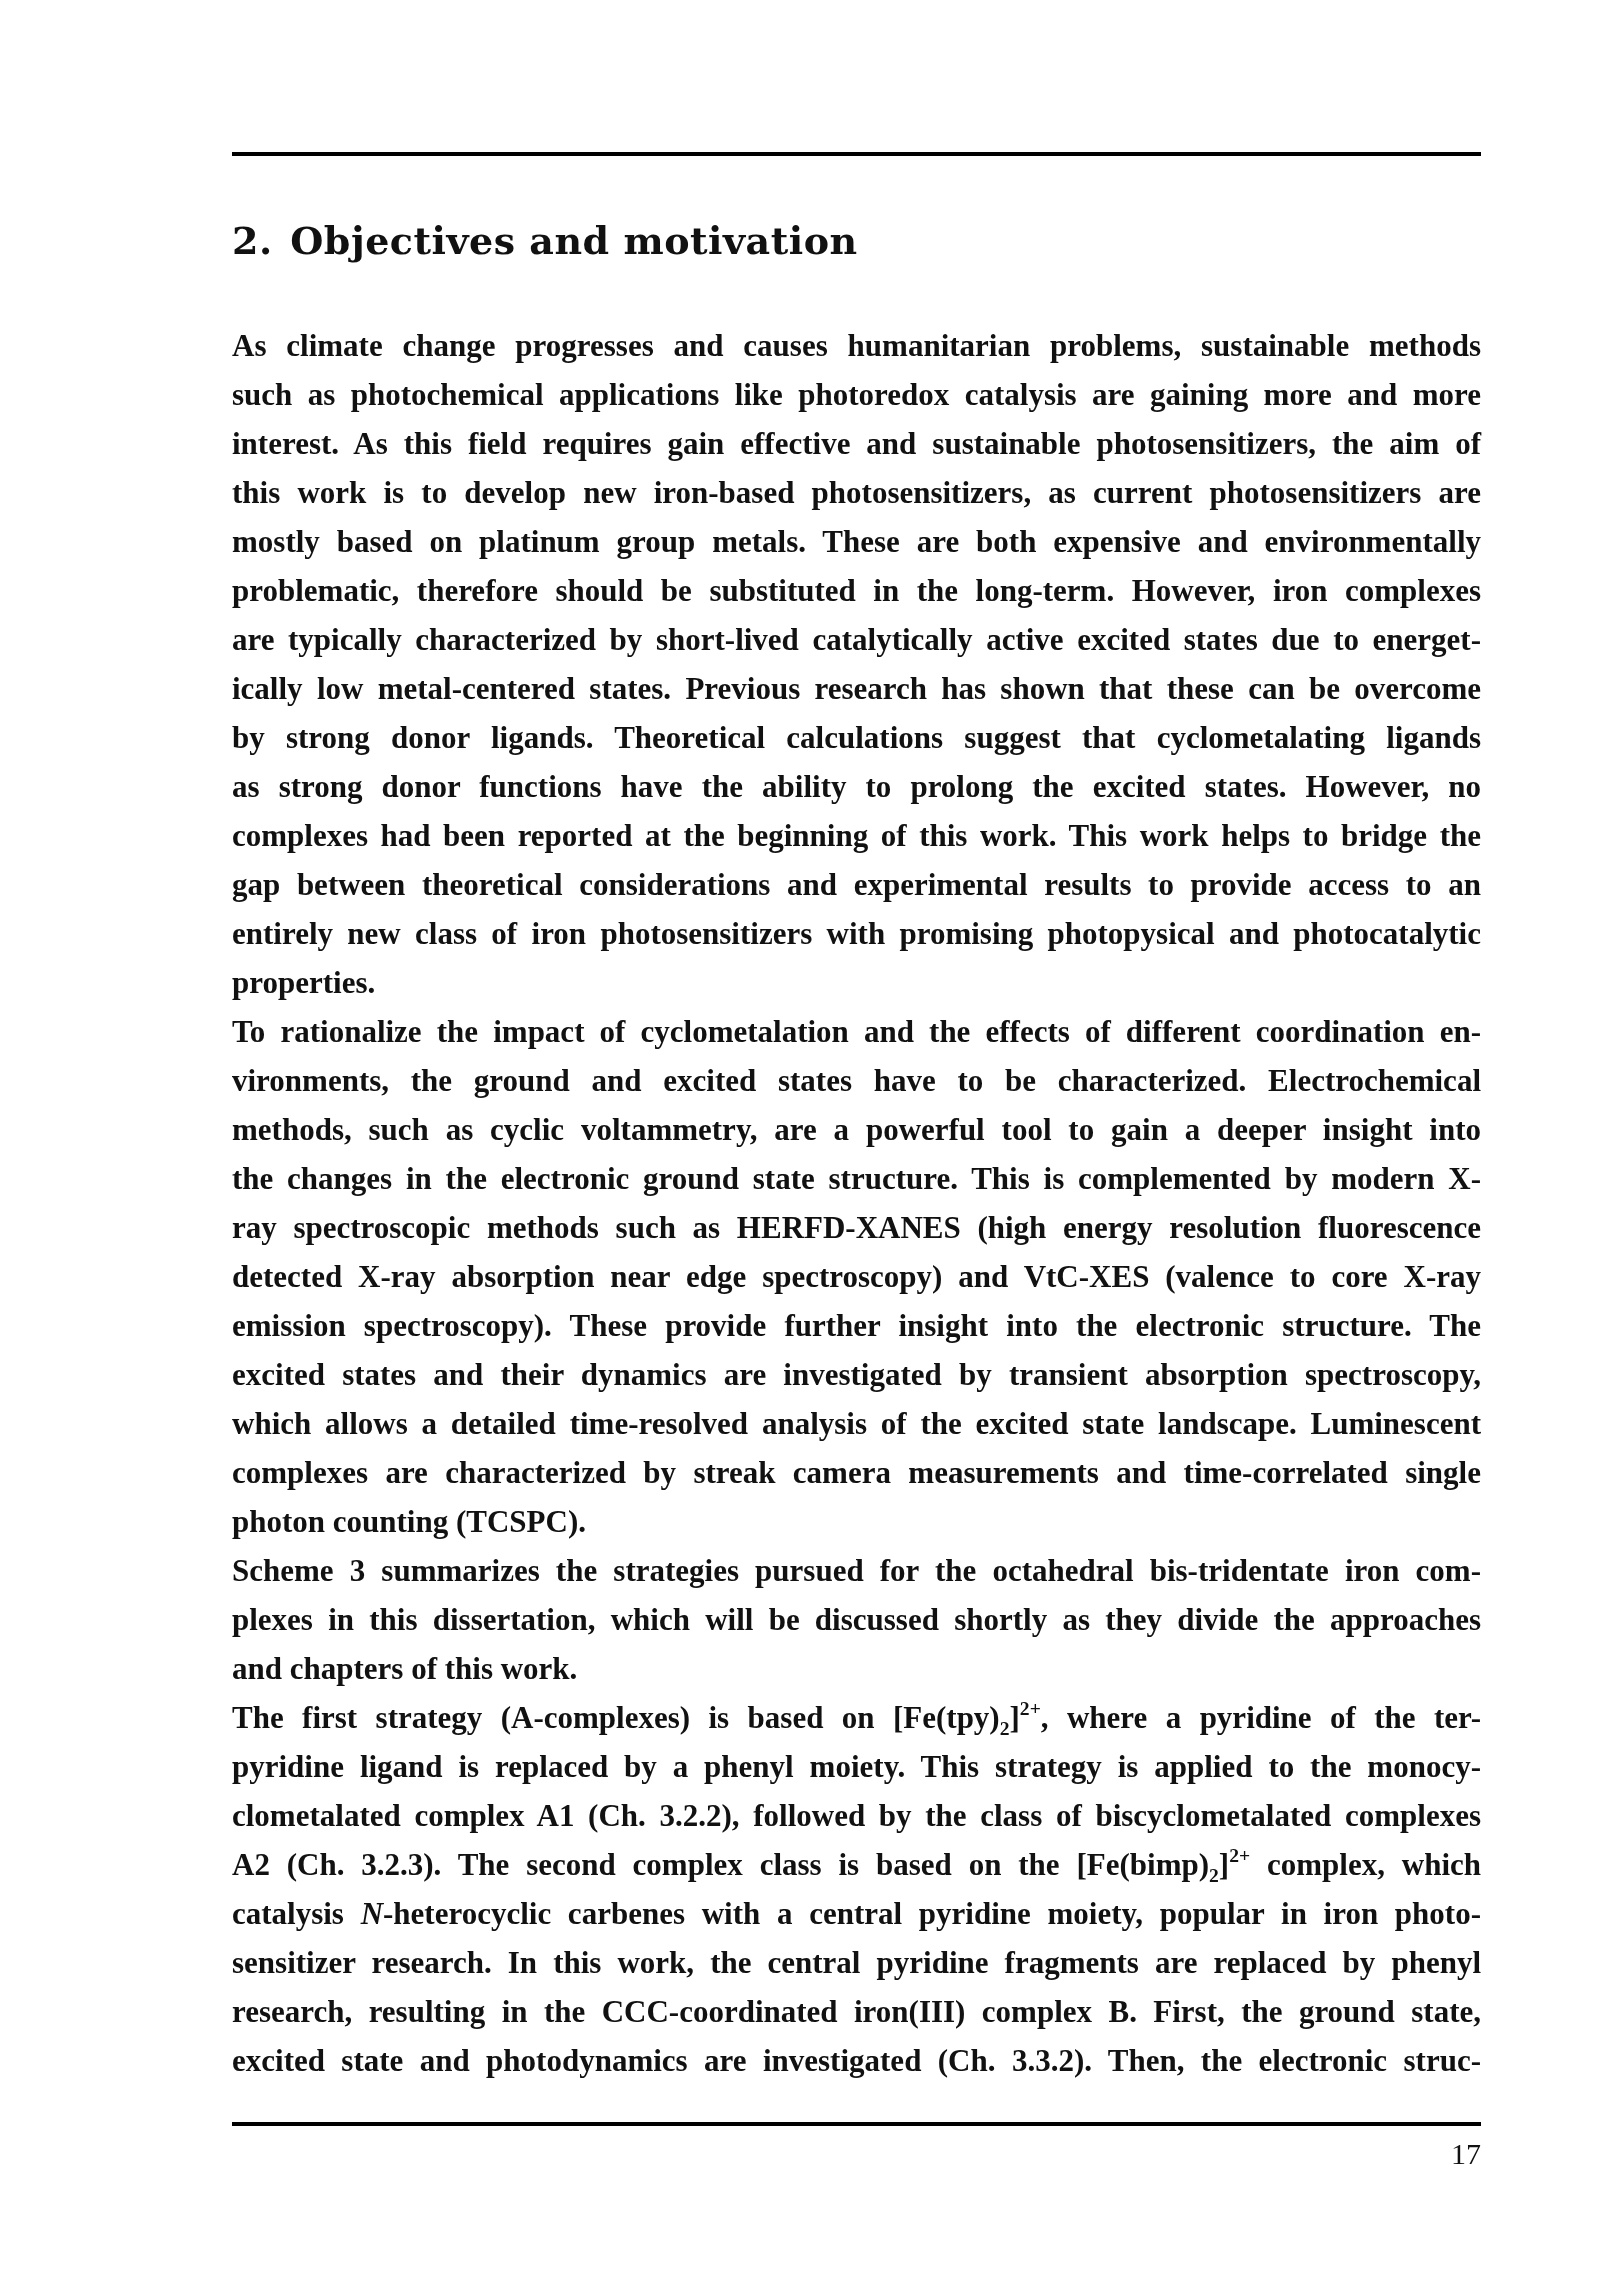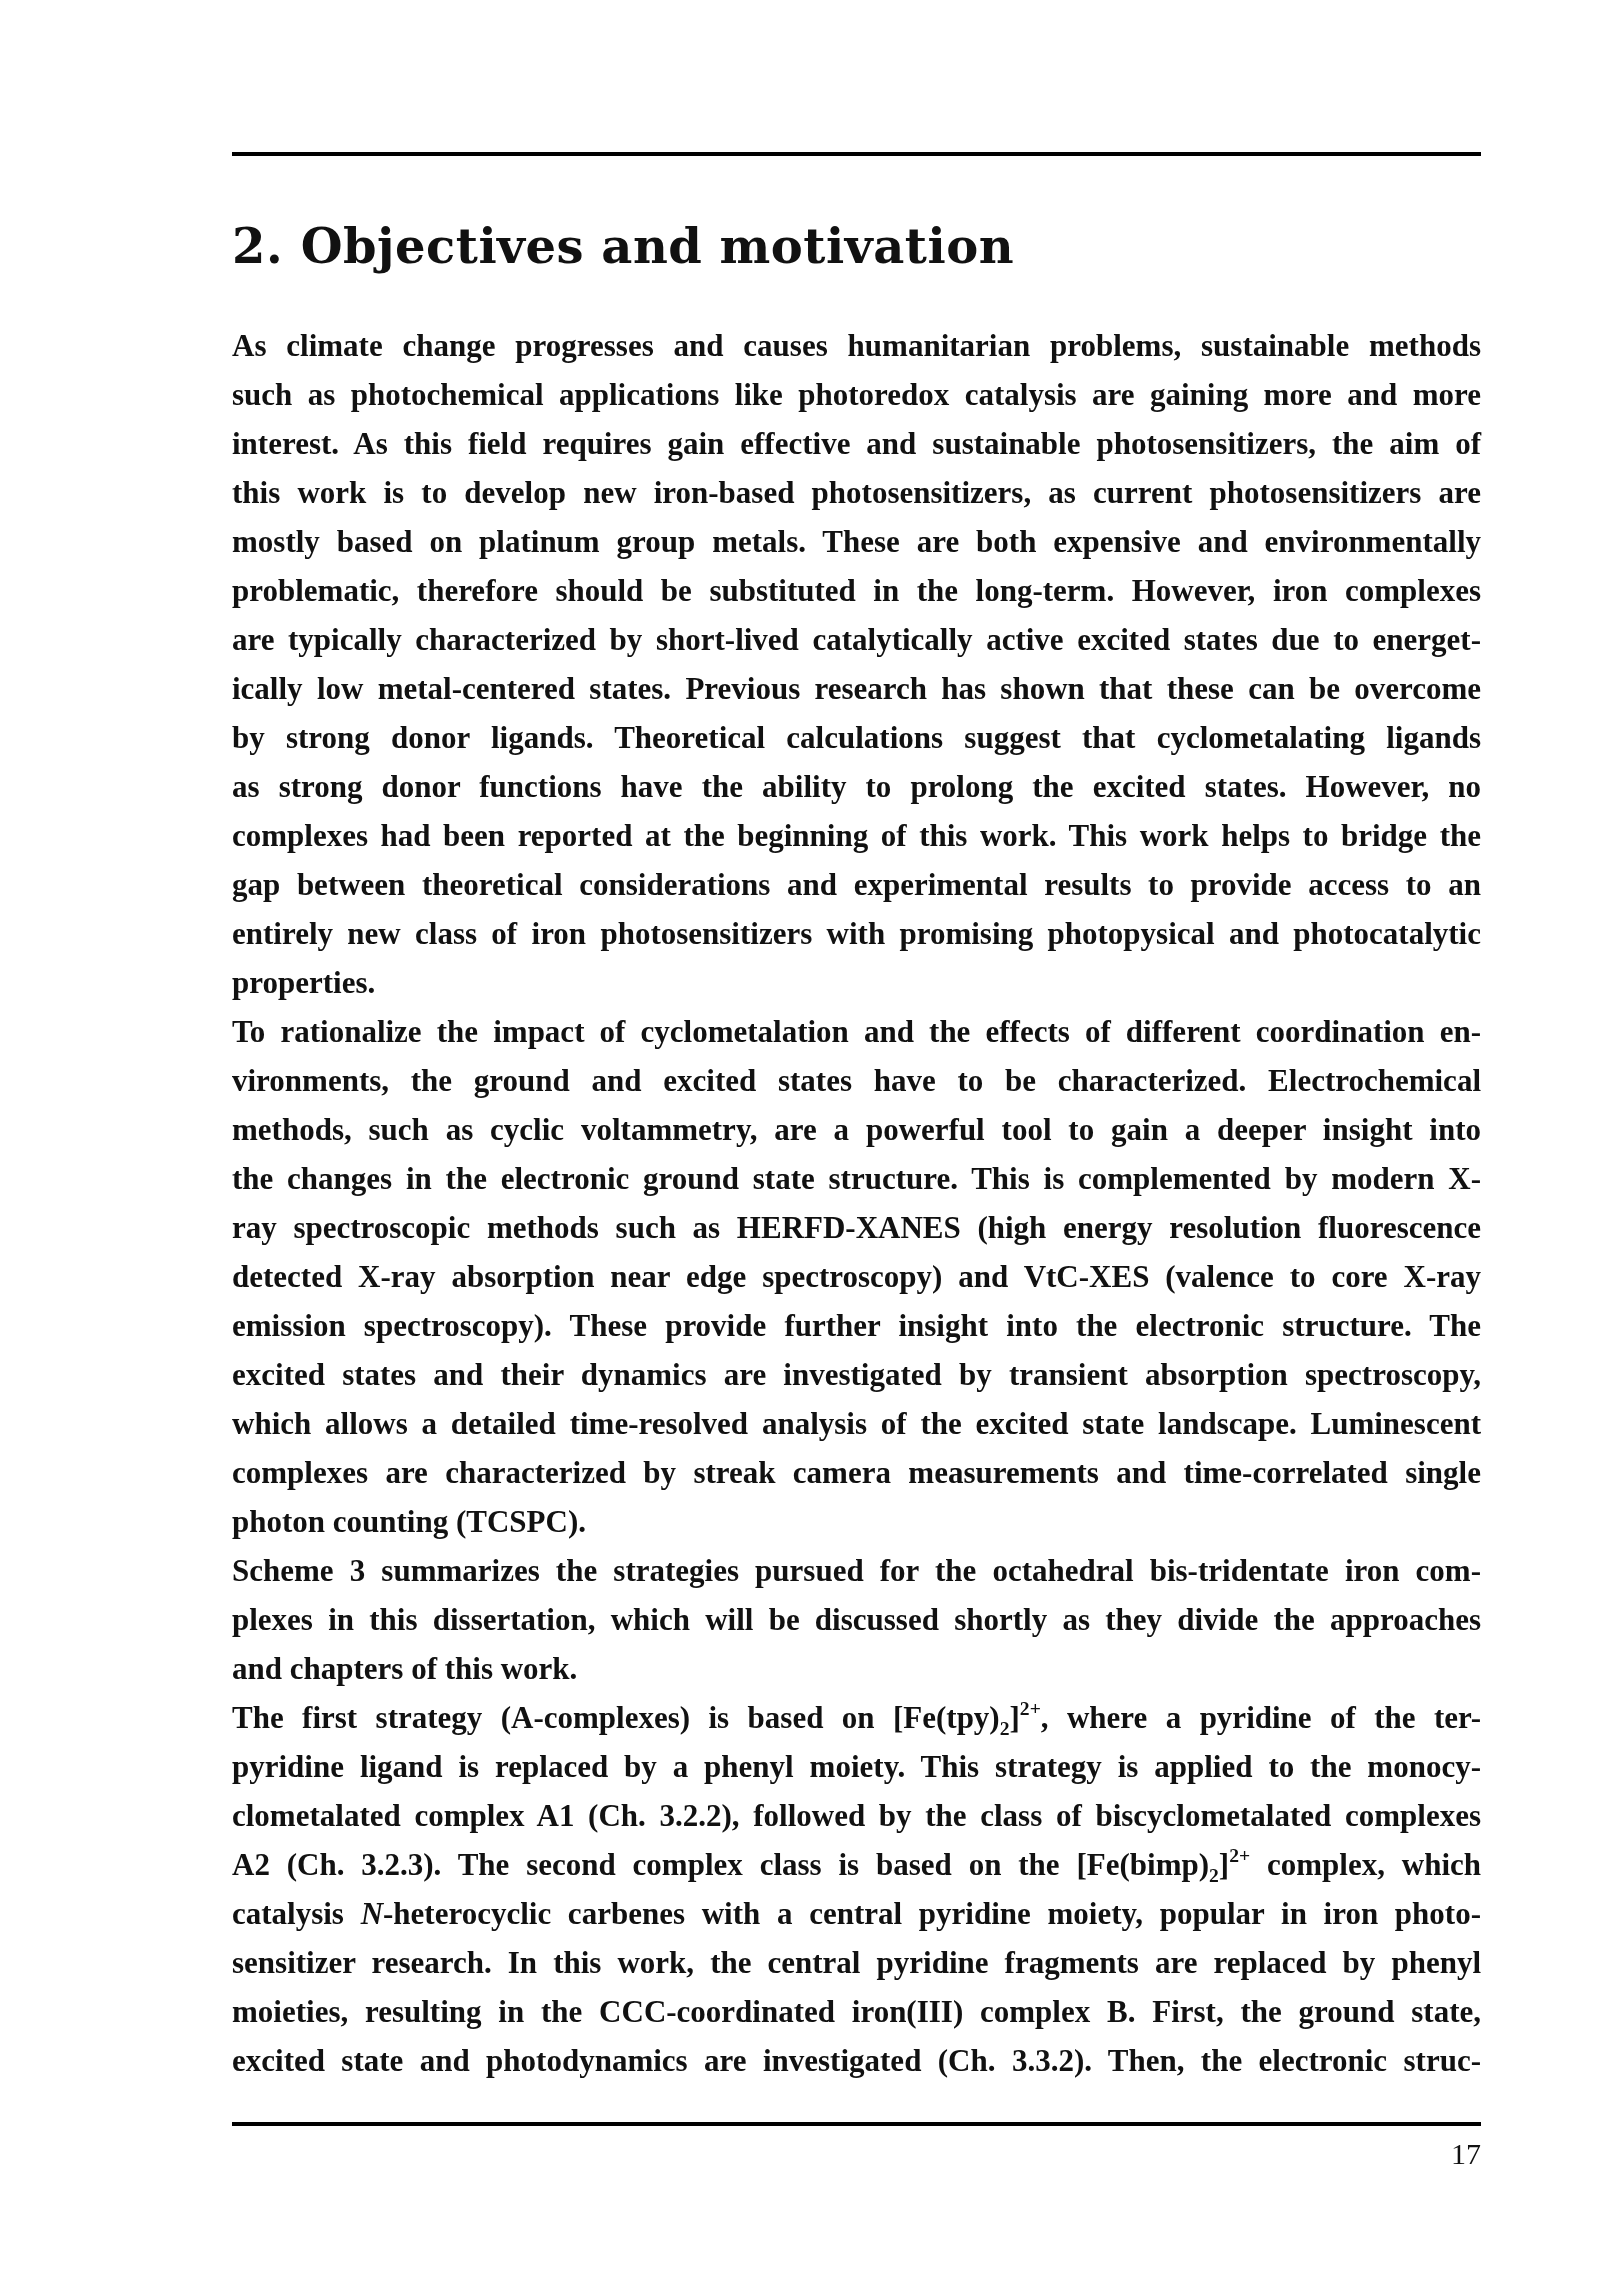--- a/index.html
+++ b/index.html
@@ -5,21 +5,21 @@
   html, body { margin: 0; padding: 0; background: #ffffff; }
   body {
     width: 1621px; height: 2293px; position: relative; overflow: hidden;
     font-family: "DejaVu Serif", "Liberation Serif", serif; color: #111111;
   }
   .rule { position: absolute; left: 232px; width: 1249px; height: 3.9px; background: #000; }
   .rule.top { top: 152px; }
   .rule.bottom { top: 2122px; }
   .heading {
     position: absolute; left: 232px; top: 218px; margin: 0;
-    font-family: "DejaVu Serif", serif; font-weight: bold; font-size: 48px;
+    font-family: "DejaVu Serif", serif; font-weight: bold; font-size: 38px;
     letter-spacing: 0.5px; white-space: nowrap;
   }
   .heading .num { margin-right: 17.6px; }
   .body {
     position: absolute; left: 232px; top: 321px; width: 1249px;
     font-family: "Liberation Serif", serif; font-size: 31px; line-height: 49px;
   }
   .line { display: block; height: 49px; white-space: nowrap; text-align: justify; text-align-last: justify; font-weight: bold; }
   .line.last { text-align-last: left; }
   sup { font-size: 19.6px; line-height: 0; position: relative; top: -2px; vertical-align: super; }
@@ -72,20 +72,20 @@
     <span class="line">plexes in this dissertation, which will be discussed shortly as they divide the approaches</span>
     <span class="line last">and chapters of this work.</span>
   </div>
   <div>
     <span class="line"><span>The first strategy (A-complexes) is based on [Fe(tpy)</span><sub>2</sub><span>]</span><sup>2+</sup><span>, where a pyridine of the ter-</span></span>
     <span class="line">pyridine ligand is replaced by a phenyl moiety.  This strategy is applied to the monocy-</span>
     <span class="line">clometalated complex A1 (Ch. 3.2.2), followed by the class of biscyclometalated complexes</span>
     <span class="line"><span>A2 (Ch. 3.2.3).  The second complex class is based on the [Fe(bimp)</span><sub>2</sub><span>]</span><sup>2+</sup><span> complex, which</span></span>
     <span class="line"><span>catalysis </span><i>N</i><span>-heterocyclic carbenes with a central pyridine moiety, popular in iron photo-</span></span>
     <span class="line">sensitizer research.  In this work, the central pyridine fragments are replaced by phenyl</span>
-    <span class="line">moieties, resulting in the CCC-coordinated iron(III) complex B. First, the ground state,</span>
+    <span class="line">research, resulting in the CCC-coordinated iron(III) complex B. First, the ground state,</span>
     <span class="line">excited state and photodynamics are investigated (Ch. 3.3.2).  Then, the electronic struc-</span>
   </div>
 </div>
 
 <div class="rule bottom"></div>
 <div class="page-number">17</div>
 
 
 </body></html>

